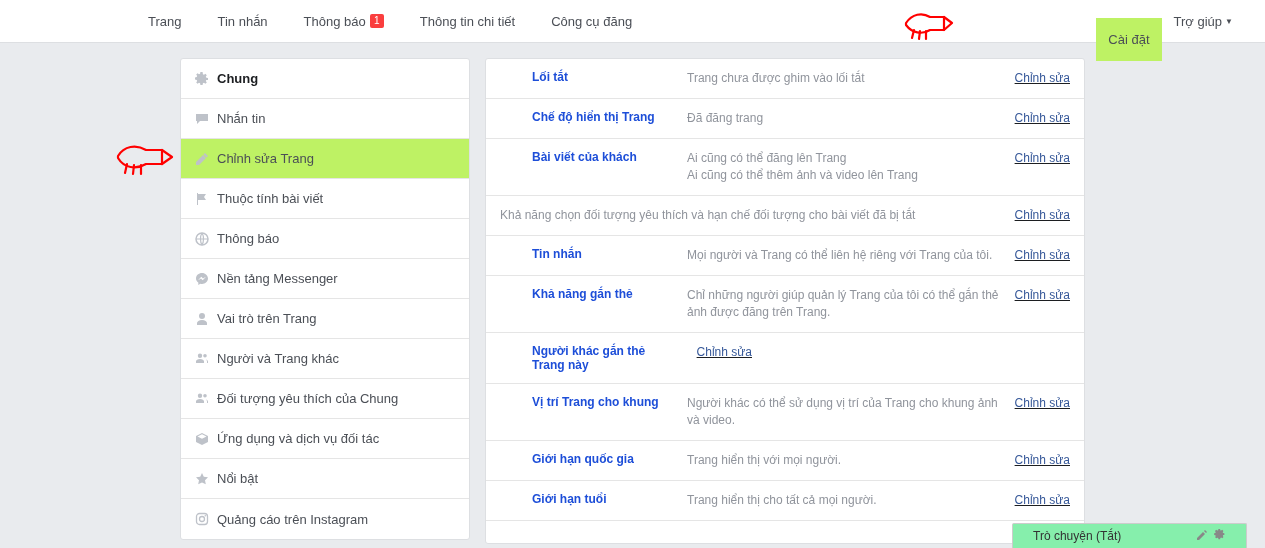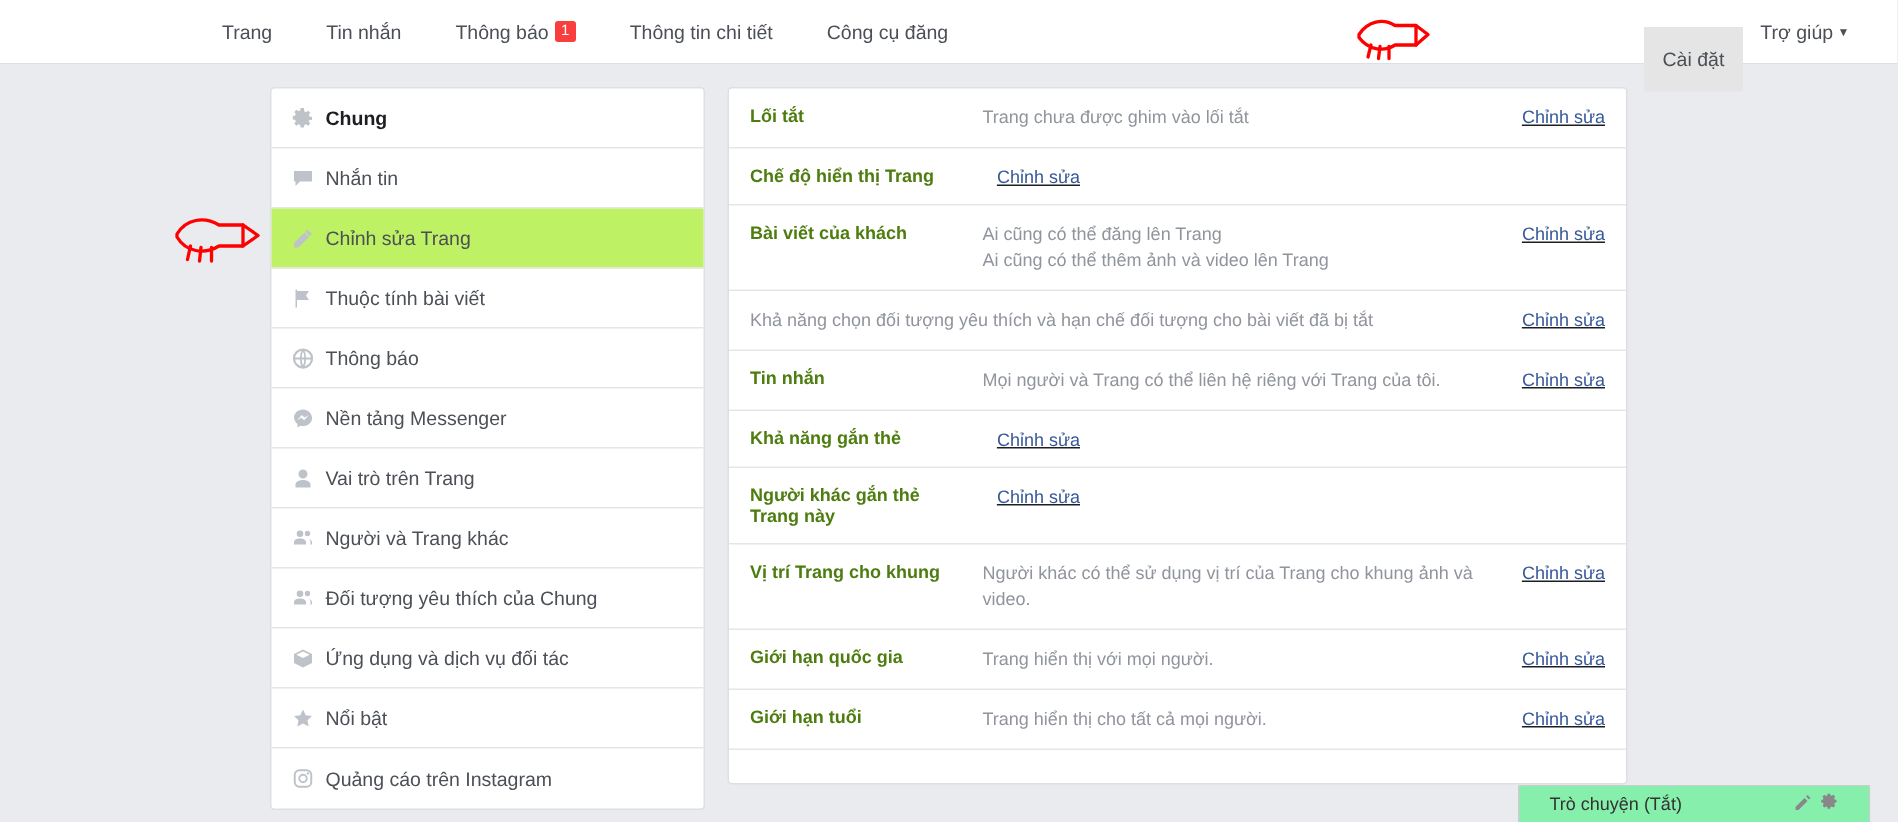--- a/index.html
+++ b/index.html
@@ -2,34 +2,34 @@
 <html><head>
 <meta charset="utf-8">
 <style>
   html,body{margin:0;padding:0;font-family:Helvetica,Arial,sans-serif;font-size:13px;color:#1c1e21;background:#e9ebee;}
   *{box-sizing:border-box;}
   .topbar{background:#fff;height:43px;border-bottom:1px solid #dddfe2;display:flex;align-items:center;padding:0 20px;position:relative;}
   .nav-left{display:flex;align-items:center;gap:0;margin-left:110px;}
   .nav-left .nav-item{padding:0 18px;height:43px;display:flex;align-items:center;color:#4b4f56;cursor:pointer;font-size:13px;}
   .nav-right{position:absolute;right:20px;display:flex;align-items:center;gap:0;}
   .nav-right .nav-item{padding:0 12px;height:43px;display:flex;align-items:center;color:#4b4f56;cursor:pointer;}
-  .nav-item.highlight{background:#e5e5e5;margin-top:36px;}
+  .nav-item.highlight{background:#bef264;margin-top:36px;}
   .badge{background:#fa3e3e;color:#fff;font-size:10px;padding:1px 4px;border-radius:2px;margin-left:4px;line-height:12px;min-width:14px;text-align:center;}
   .dropdown-tri{font-size:8px;margin-left:3px;color:#4b4f56;}
   .page-wrap{width:905px;margin:15px auto 0;display:flex;gap:15px;align-items:flex-start;}
   .sidebar{width:290px;background:#fff;border:1px solid #dddfe2;border-radius:3px;}
   .sidebar-item{display:flex;align-items:center;height:40px;padding:0 14px;border-bottom:1px solid #e5e5e5;color:#4b4f56;cursor:pointer;}
   .sidebar-item:last-child{border-bottom:none;}
   .sidebar-item .icon-slot{width:22px;flex:none;display:flex;align-items:center;justify-content:flex-start;color:#bec2c9;}
   .sidebar-item.active{font-weight:bold;color:#1c1e21;}
   .sidebar-item.highlight{background:#bef264;}
   .content{flex:1;background:#fff;border:1px solid #dddfe2;border-radius:3px;}
   .row{display:flex;align-items:flex-start;padding:11px 14px;border-bottom:1px solid #e5e5e5;}
   .row:last-child{border-bottom:none;}
-  .row-label{width:155px;flex:none;font-weight:bold;color:#4d7c0f;font-size:12px;padding-right:8px;}
+  .row-label{width:155px;flex:none;font-weight:bold;color:#1d4ed8;font-size:12px;padding-right:8px;margin-left:32px;}
   .row-val{flex:1;color:#90949c;font-size:12px;line-height:17px;}
   .row-edit{width:65px;flex:none;text-align:right;text-decoration:underline;}
   .row-edit a{color:#365899;font-size:12px;cursor:pointer;}
   .pointer{position:absolute;z-index:50;}
   .chatbar{position:fixed;right:18px;bottom:0;width:235px;height:25px;background:#86efac;border:1px solid #ccc;border-bottom:none;border-top-left-radius:2px;border-top-right-radius:2px;display:flex;align-items:center;padding:0 20px;font-size:12px;color:#333;margin-top:16px;}
   .chatbar .title{flex:1;}
   .chatbar .cicons{display:flex;gap:6px;color:#888;}
 </style>
 </head>
 <body>
@@ -184,38 +184,40 @@
     </div>
 
   <div class="content" id="content">
       <div class="row">
         <div class="row-label">Lối tắt</div>
         <div class="row-val">Trang chưa được ghim vào lối tắt</div>
         <div class="row-edit"><a>Chỉnh sửa</a></div>
       </div>
       <div class="row">
         <div class="row-label">Chế độ hiển thị Trang</div>
+        <div class="row-val">Đã đăng trang</div>
         <div class="row-edit"><a>Chỉnh sửa</a></div>
       </div>
       <div class="row">
         <div class="row-label">Bài viết của khách</div>
         <div class="row-val">Ai cũng có thể đăng lên Trang<br>Ai cũng có thể thêm ảnh và video lên Trang</div>
         <div class="row-edit"><a>Chỉnh sửa</a></div>
       </div>
       <div class="row">
         <div class="row-val">Khả năng chọn đối tượng yêu thích và hạn chế đối tượng cho bài viết đã bị tắt</div>
         <div class="row-edit"><a>Chỉnh sửa</a></div>
       </div>
       <div class="row">
         <div class="row-label">Tin nhắn</div>
         <div class="row-val">Mọi người và Trang có thể liên hệ riêng với Trang của tôi.</div>
         <div class="row-edit"><a>Chỉnh sửa</a></div>
       </div>
       <div class="row">
         <div class="row-label">Khả năng gắn thẻ</div>
+        <div class="row-val">Chỉ những người giúp quản lý Trang của tôi có thể gắn thẻ ảnh được đăng trên Trang.</div>
         <div class="row-edit"><a>Chỉnh sửa</a></div>
       </div>
       <div class="row">
         <div class="row-label">Người khác gắn thẻ Trang này</div>
         <div class="row-edit"><a>Chỉnh sửa</a></div>
       </div>
       <div class="row">
         <div class="row-label">Vị trí Trang cho khung</div>
         <div class="row-val">Người khác có thể sử dụng vị trí của Trang cho khung ảnh và video.</div>
         <div class="row-edit"><a>Chỉnh sửa</a></div>

